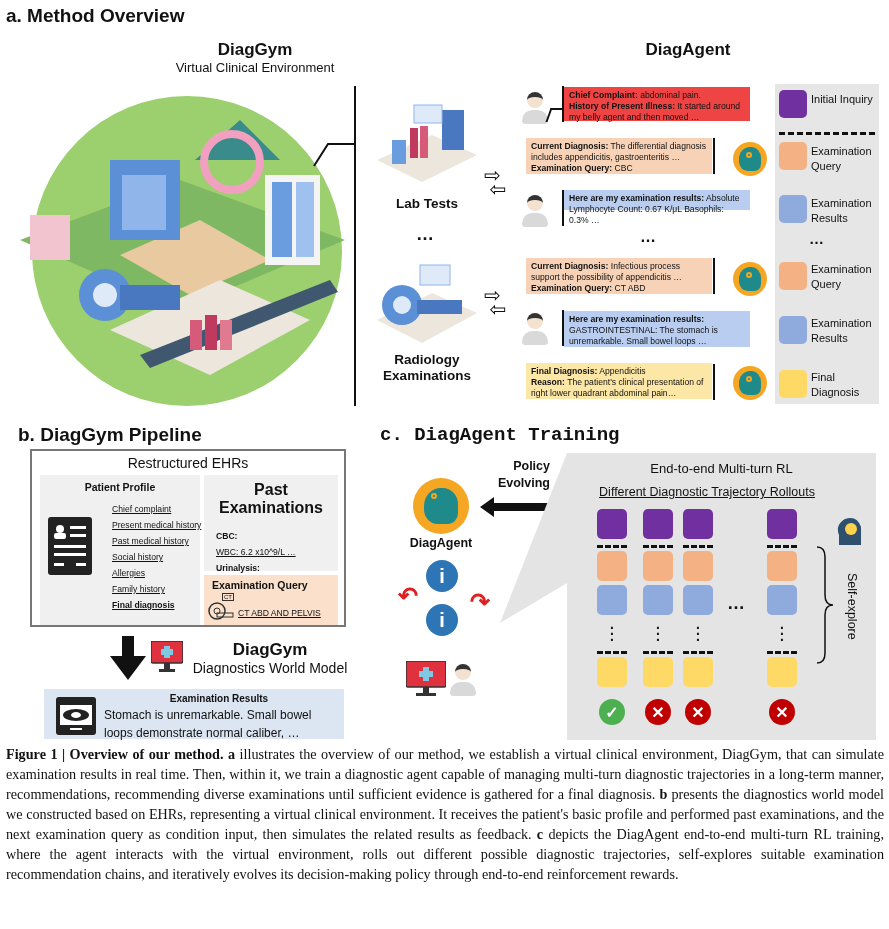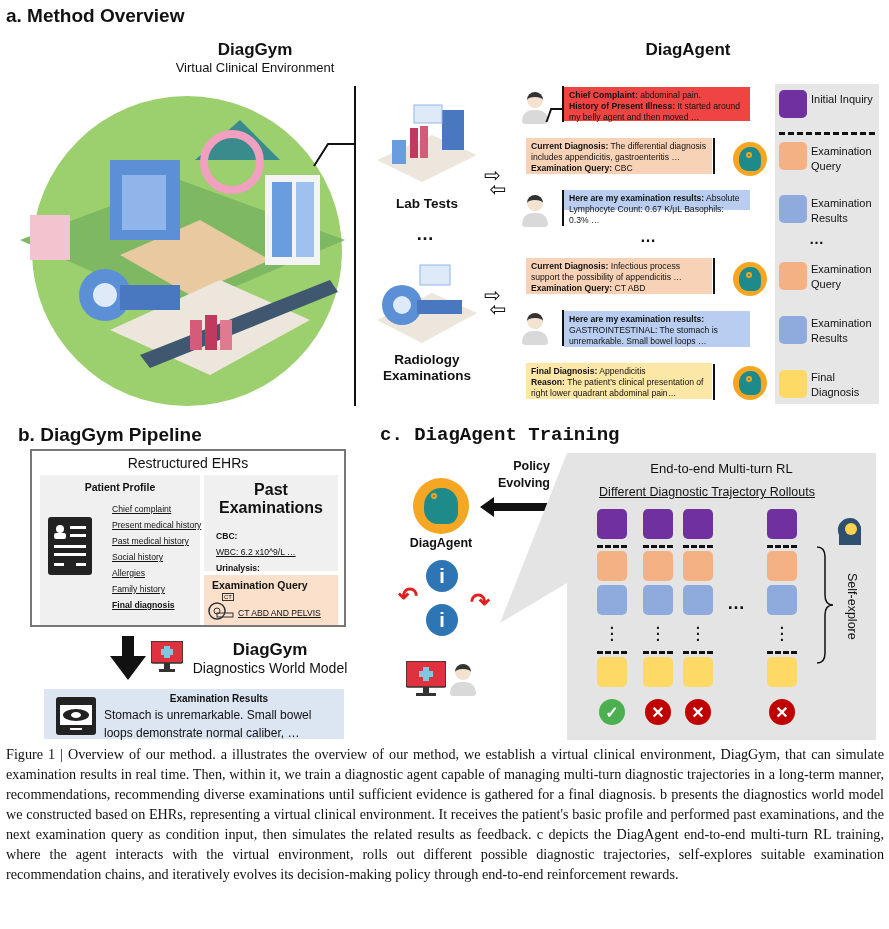--- a/index.html
+++ b/index.html
@@ -31,21 +31,21 @@
   .gray-panel{background:#f0f0f0;}
   .link{font-size:8.6px;text-decoration:underline;line-height:16px;}
   .rl-panel{left:567px;top:453px;width:309px;height:287px;background:#e4e4e4;}
   .sq{width:30px;height:30px;border-radius:5px;}
   .c-purple{background:#7030a0;}
   .c-orange{background:#f4b183;}
   .c-blue{background:#8faadc;}
   .c-yellow{background:#ffd966;}
   .res{width:26px;height:26px;border-radius:50%;color:#fff;font-weight:bold;font-size:16px;display:flex;align-items:center;justify-content:center;}
   .caption{left:6px;top:744px;width:878px;font-family:"Liberation Serif",serif;font-size:14.2px;line-height:20px;text-align:justify;}
-  .caption b{font-weight:normal;}
+  .caption b{font-weight:bold;}
   .vdots{font-size:14px;font-weight:bold;line-height:6px;text-align:center;}
 </style>
 </head>
 <body>
 
 <div class="abs sec-title" style="left:6px;top:5px;text-align:right;">a. Method Overview</div>
 
 <div class="abs" style="left:150px;top:40px;width:210px;">
   <div class="h-bold">DiagGym</div>
   <div class="h-sub">Virtual Clinical Environment</div>

